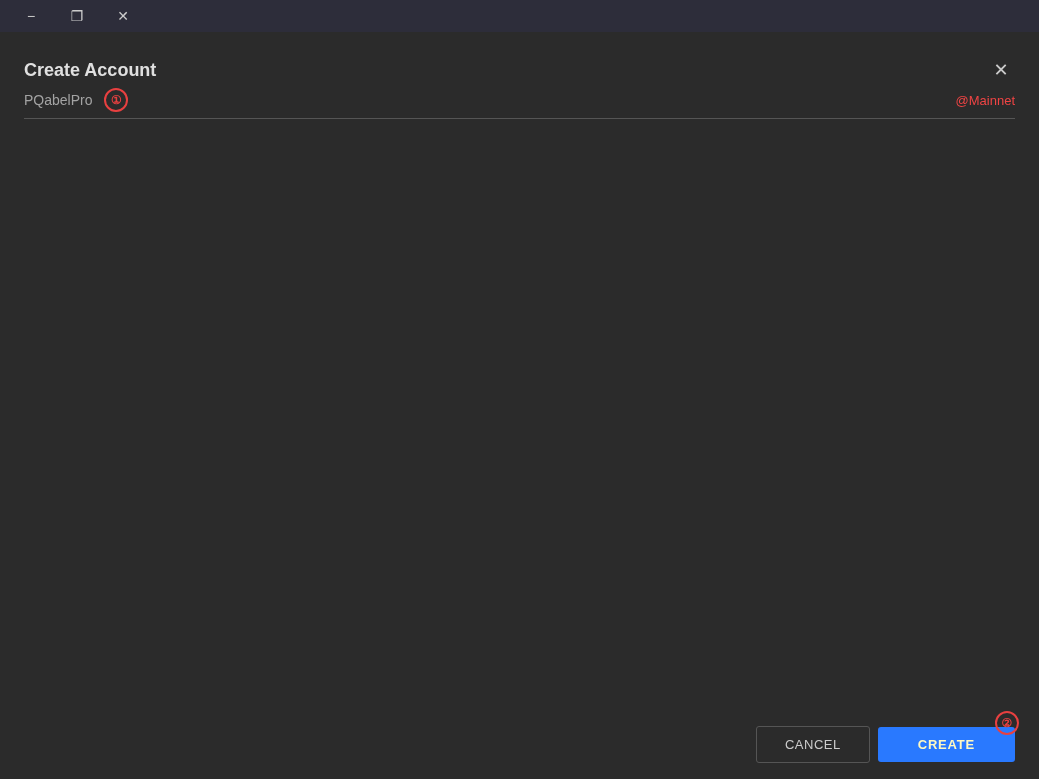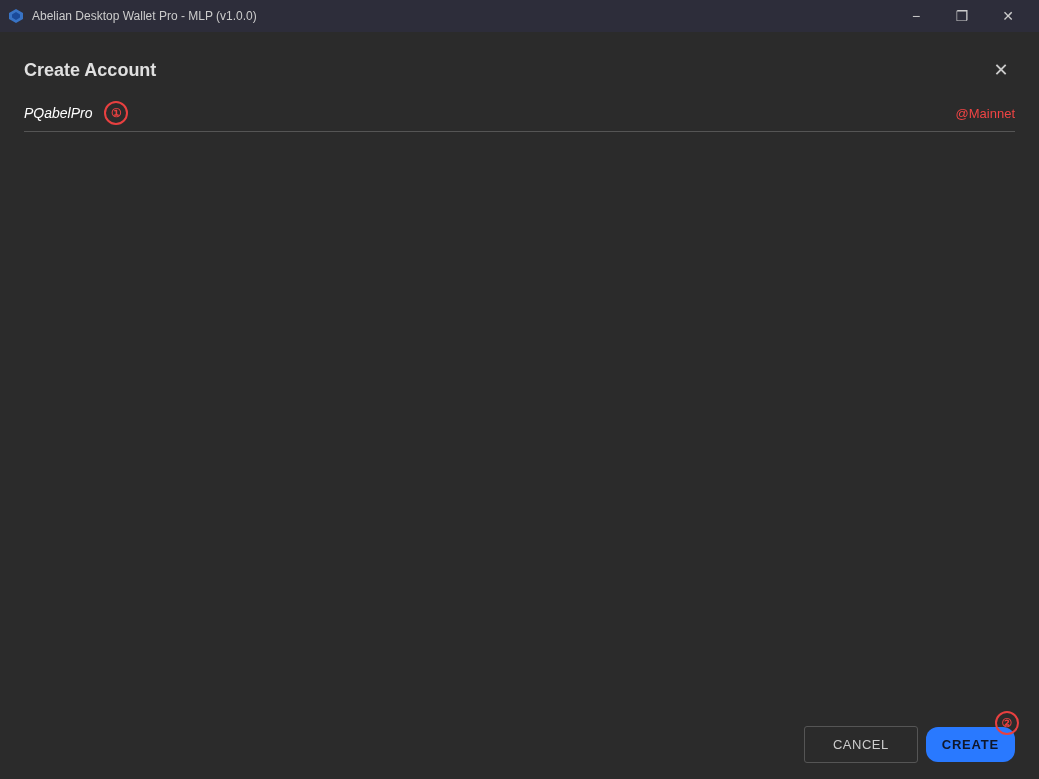--- a/index.html
+++ b/index.html
@@ -77,21 +77,21 @@
       display: flex;
       flex-direction: column;
       padding: 24px 24px 16px 24px;
       position: relative;
     }
 
     .dialog-header {
       display: flex;
       align-items: center;
       justify-content: space-between;
-      margin-bottom: 17px;
+      margin-bottom: 4px;
     }
 
     .dialog-title {
       color: #e0e0e0;
       font-size: 18px;
       font-weight: 600;
     }
 
     .dialog-close-btn {
       width: 28px;
@@ -116,25 +116,24 @@
     .account-name-row {
       display: flex;
       align-items: center;
       gap: 12px;
       border-bottom: 1px solid #555555;
       padding-bottom: 6px;
       margin-bottom: 8px;
     }
 
     .account-name-prefix {
-      color: #ffffff;
+      color: #a3a3a3;
       font-size: 14px;
       font-weight: 500;
       white-space: nowrap;
-      font-style: italic;
     }
 
     .annotation-circle {
       width: 24px;
       height: 24px;
       border-radius: 50%;
       border: 2px solid #e84040;
       color: #e84040;
       display: flex;
       align-items: center;
@@ -186,29 +185,29 @@
       color: #cccccc;
       font-size: 13px;
       font-weight: 500;
       letter-spacing: 0.5px;
       cursor: pointer;
       border-radius: 3px;
       margin-left: 7px;
     }
 
     .btn-create {
-      padding: 10px 16px;
+      padding: 10px 40px;
       background: #2979ff;
       border: none;
-      color: #0f172a;
+      color: #fef9c3;
       font-size: 13px;
       font-weight: 600;
       letter-spacing: 0.8px;
       cursor: pointer;
-      border-radius: 12px;
+      border-radius: 3px;
     }
 
     .annotation-circle-2 {
       width: 24px;
       height: 24px;
       border-radius: 50%;
       border: 2px solid #e84040;
       color: #e84040;
       display: flex;
       align-items: center;
@@ -222,29 +221,20 @@
     }
 
     .btn-create-wrapper {
       position: relative;
     }
   </style>
 </head>
 <body>
 
 <div class="title-bar">
-  <div class="title-bar-left">
-    <div class="title-bar-icon">
-      <svg viewBox="0 0 16 16" fill="none">
-        <polygon points="8,1 15,5 15,11 8,15 1,11 1,5" fill="#3a7bd5" opacity="0.9"></polygon>
-        <polygon points="8,4 12,6.5 12,9.5 8,12 4,9.5 4,6.5" fill="#1a4a9a"></polygon>
-      </svg>
-    </div>
-    <span class="title-bar-title">Abelian Desktop Wallet Pro - MLP (v1.0.0)</span>
-  </div>
   <div class="title-bar-controls">
     <button class="title-bar-btn">−</button>
     <button class="title-bar-btn">❐</button>
     <button class="title-bar-btn close">✕</button>
   </div>
 </div>
 
 <div class="dialog-content">
 
   <div class="dialog-header">

